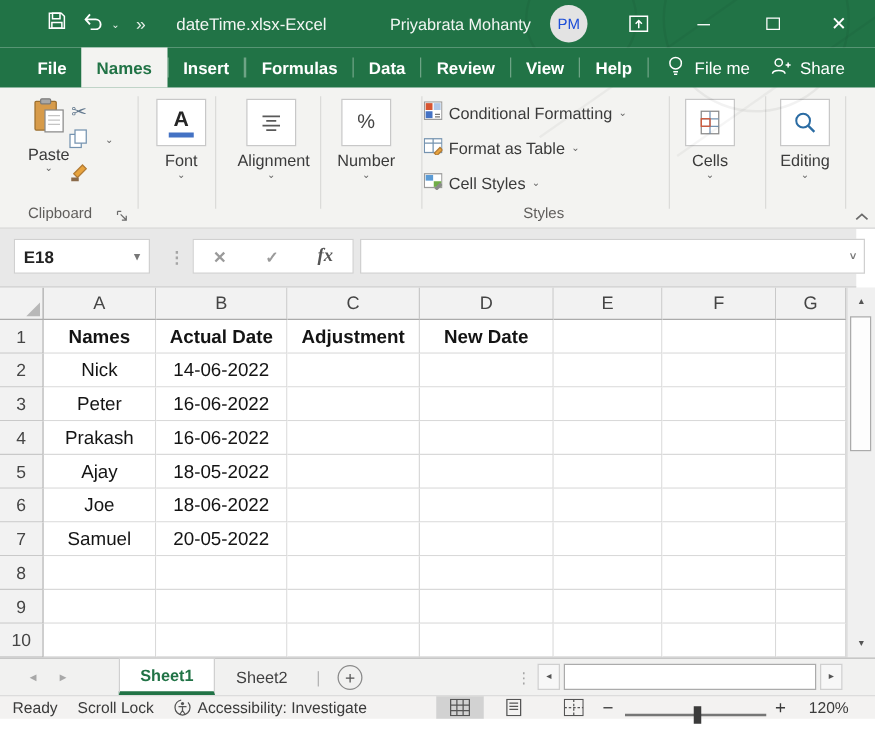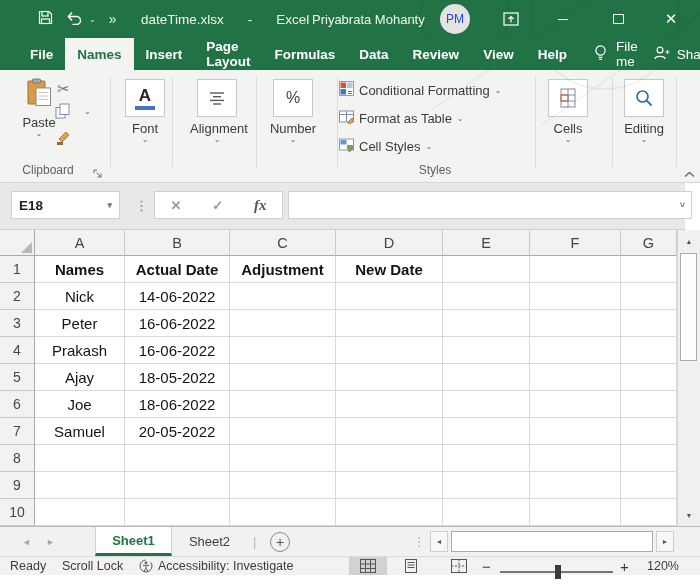--- a/index.html
+++ b/index.html
@@ -11,21 +11,21 @@
   .titlebar { position:absolute; top:0; left:0; right:0; height:38px; background:#217346; color:#fff; z-index:5; }
   .tb-pattern { position:absolute; top:0; left:380px; right:0; height:70px; pointer-events:none; z-index:6; opacity:.5; }
   .tb-pattern .circ { position:absolute; border:2px solid rgba(0,0,0,.10); border-radius:50%; }
   .c1 { width:90px; height:90px; left:40px; top:-30px; }
   .c2 { width:150px; height:150px; left:150px; top:-60px; }
   .tb-pattern .diag { position:absolute; width:240px; height:2px; background:rgba(0,0,0,.08); transform:rotate(-35deg); }
   .d1 { left:30px; top:40px; } .d2 { left:140px; top:55px; }
   .qat { position:absolute; left:38px; top:0; height:38px; display:flex; align-items:center; gap:13px; z-index:7; }
   .qat .chev { font-size:8px; color:#e8f0ea; margin-left:-7px; }
   .more-cmd { font-size:14px; color:#e8f0ea; letter-spacing:-1px; }
-  .t-title { position:absolute; left:141px; top:0; height:38px; display:flex; align-items:center; gap:24px; font-size:13.5px; color:#f2f6f3; z-index:7; }
+  .t-title { position:absolute; left:141px; top:0; height:38px; display:flex; align-items:center; gap:0; font-size:13.5px; color:#f2f6f3; z-index:7; }
   .t-user { position:absolute; left:312px; top:0; height:38px; display:flex; align-items:center; font-size:13px; color:#f2f6f3; z-index:7; }
   .avatar { position:absolute; left:440px; top:4px; width:30px; height:30px; border-radius:50%; background:#E3E3E3; color:#1d4ed8; font-size:12px; display:flex; align-items:center; justify-content:center; z-index:7; }
   .wbtn { position:absolute; top:0; height:38px; width:28px; display:flex; align-items:center; justify-content:center; z-index:7; color:#fff; }
   .ribopts { left:497px; } .winmin { left:549px; font-size:14px; } .winmax { left:604px; } .winclose { left:657px; font-size:15px; }
   .maxbox { width:11px; height:10px; border:1.4px solid #fff; }
 
   
   .tabrow { position:absolute; top:38px; left:0; right:0; height:32px; background:#217346; display:flex; align-items:stretch; color:#fff; font-size:13.5px; z-index:5; }
   .rtab { display:flex; align-items:center; padding:0 12px; position:relative;font-weight:bold; }
   .rtab.first { margin-left:18px; }
@@ -167,23 +167,20 @@
         <span>File</span>
       </div>
     <div class="rtab active">
         <span>Names</span>
       </div>
     <div class="tsep"></div>
     <div class="rtab">
         <span>Insert</span>
       </div>
     <div class="tsep"></div>
-    <div class="rtab">
-        <span>Page Layout</span>
-      </div>
     <div class="tsep"></div>
     <div class="rtab">
         <span>Formulas</span>
       </div>
     <div class="tsep"></div>
     <div class="rtab">
         <span>Data</span>
       </div>
     <div class="tsep"></div>
     <div class="rtab">

